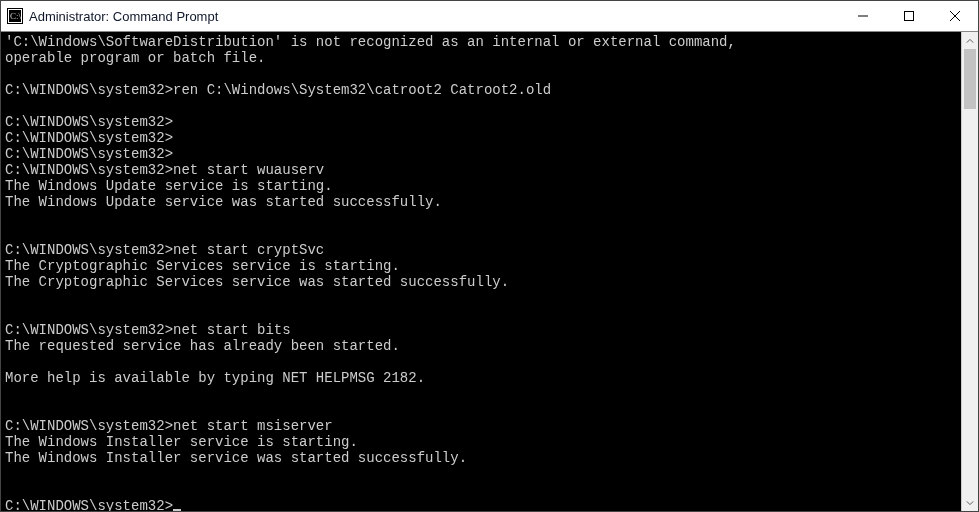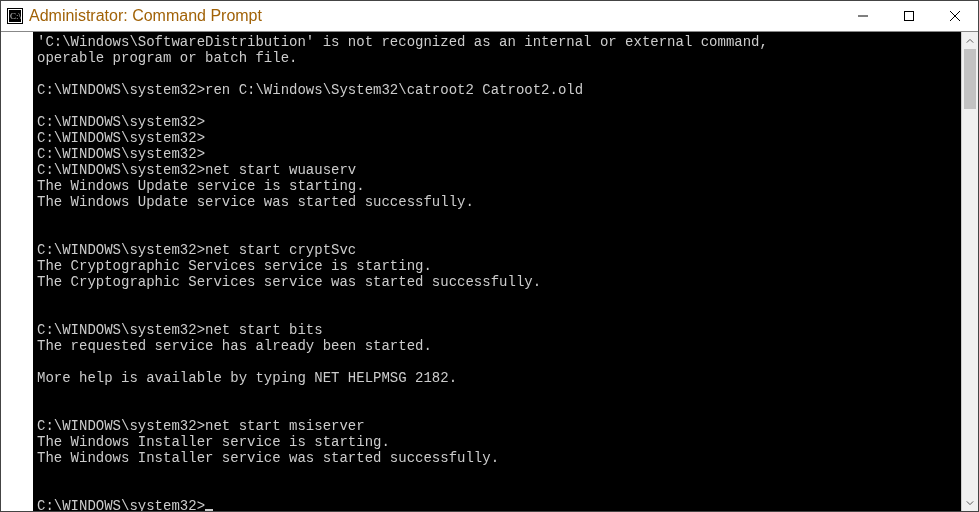--- a/index.html
+++ b/index.html
@@ -28,22 +28,22 @@
   }
   .titlebar .app-icon {
     width: 16px;
     height: 16px;
     margin-right: 6px;
     display: flex;
     align-items: center;
     justify-content: center;
   }
   .titlebar .title {
-    font-size: 16px;
-    color: #a16207;
+    font-size: 13px;
+    color: #0f172a;
     flex: 0 0 auto;
   }
   .titlebar .spacer { flex: 1 1 auto; }
   .titlebar .winbtn {
     width: 46px;
     height: 30px;
     display: flex;
     align-items: center;
     justify-content: center;
     color: #000;
@@ -59,21 +59,20 @@
   .console {
     flex: 1 1 auto;
     background: #000;
     color: #ccc;
     font-family: Consolas, "Courier New", monospace;
     font-size: 14px;
     line-height: 16px;
     padding: 2px 4px;
     white-space: pre;
     overflow: hidden;
-    margin-left: 32px;
   }
   .console .line { height: 16px; }
   .cursor {
     display: inline-block;
     width: 8px;
     height: 2px;
     background: #ccc;
     vertical-align: -1px;
     margin-left: 0;
   }

